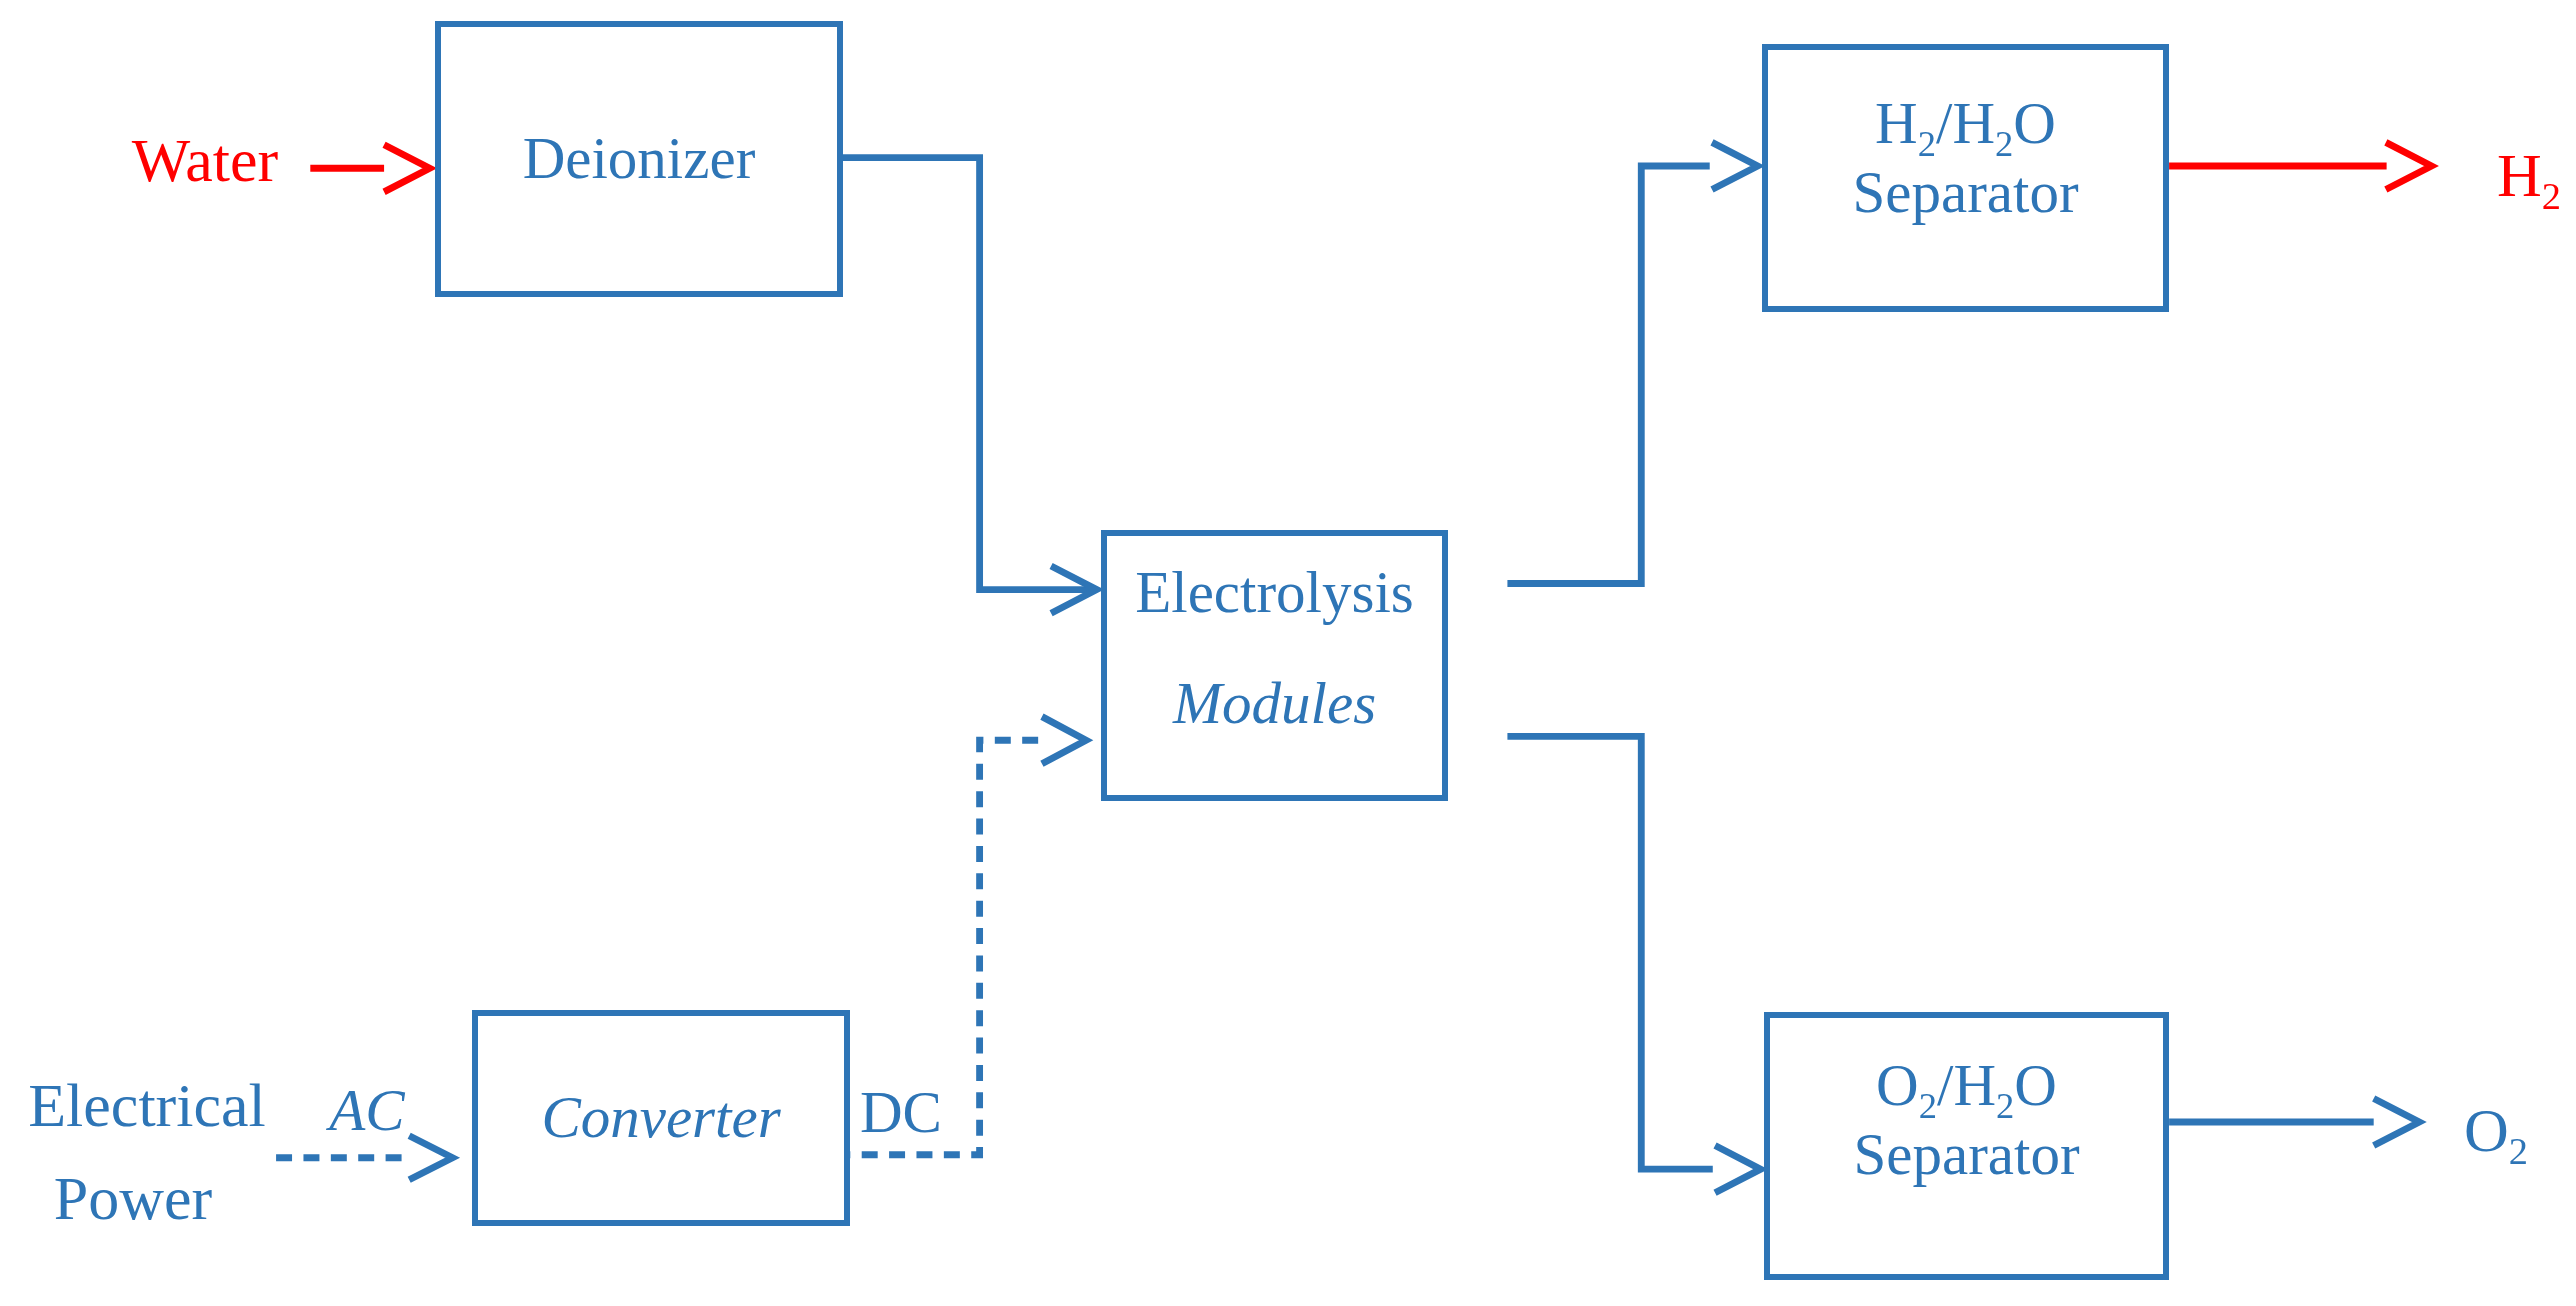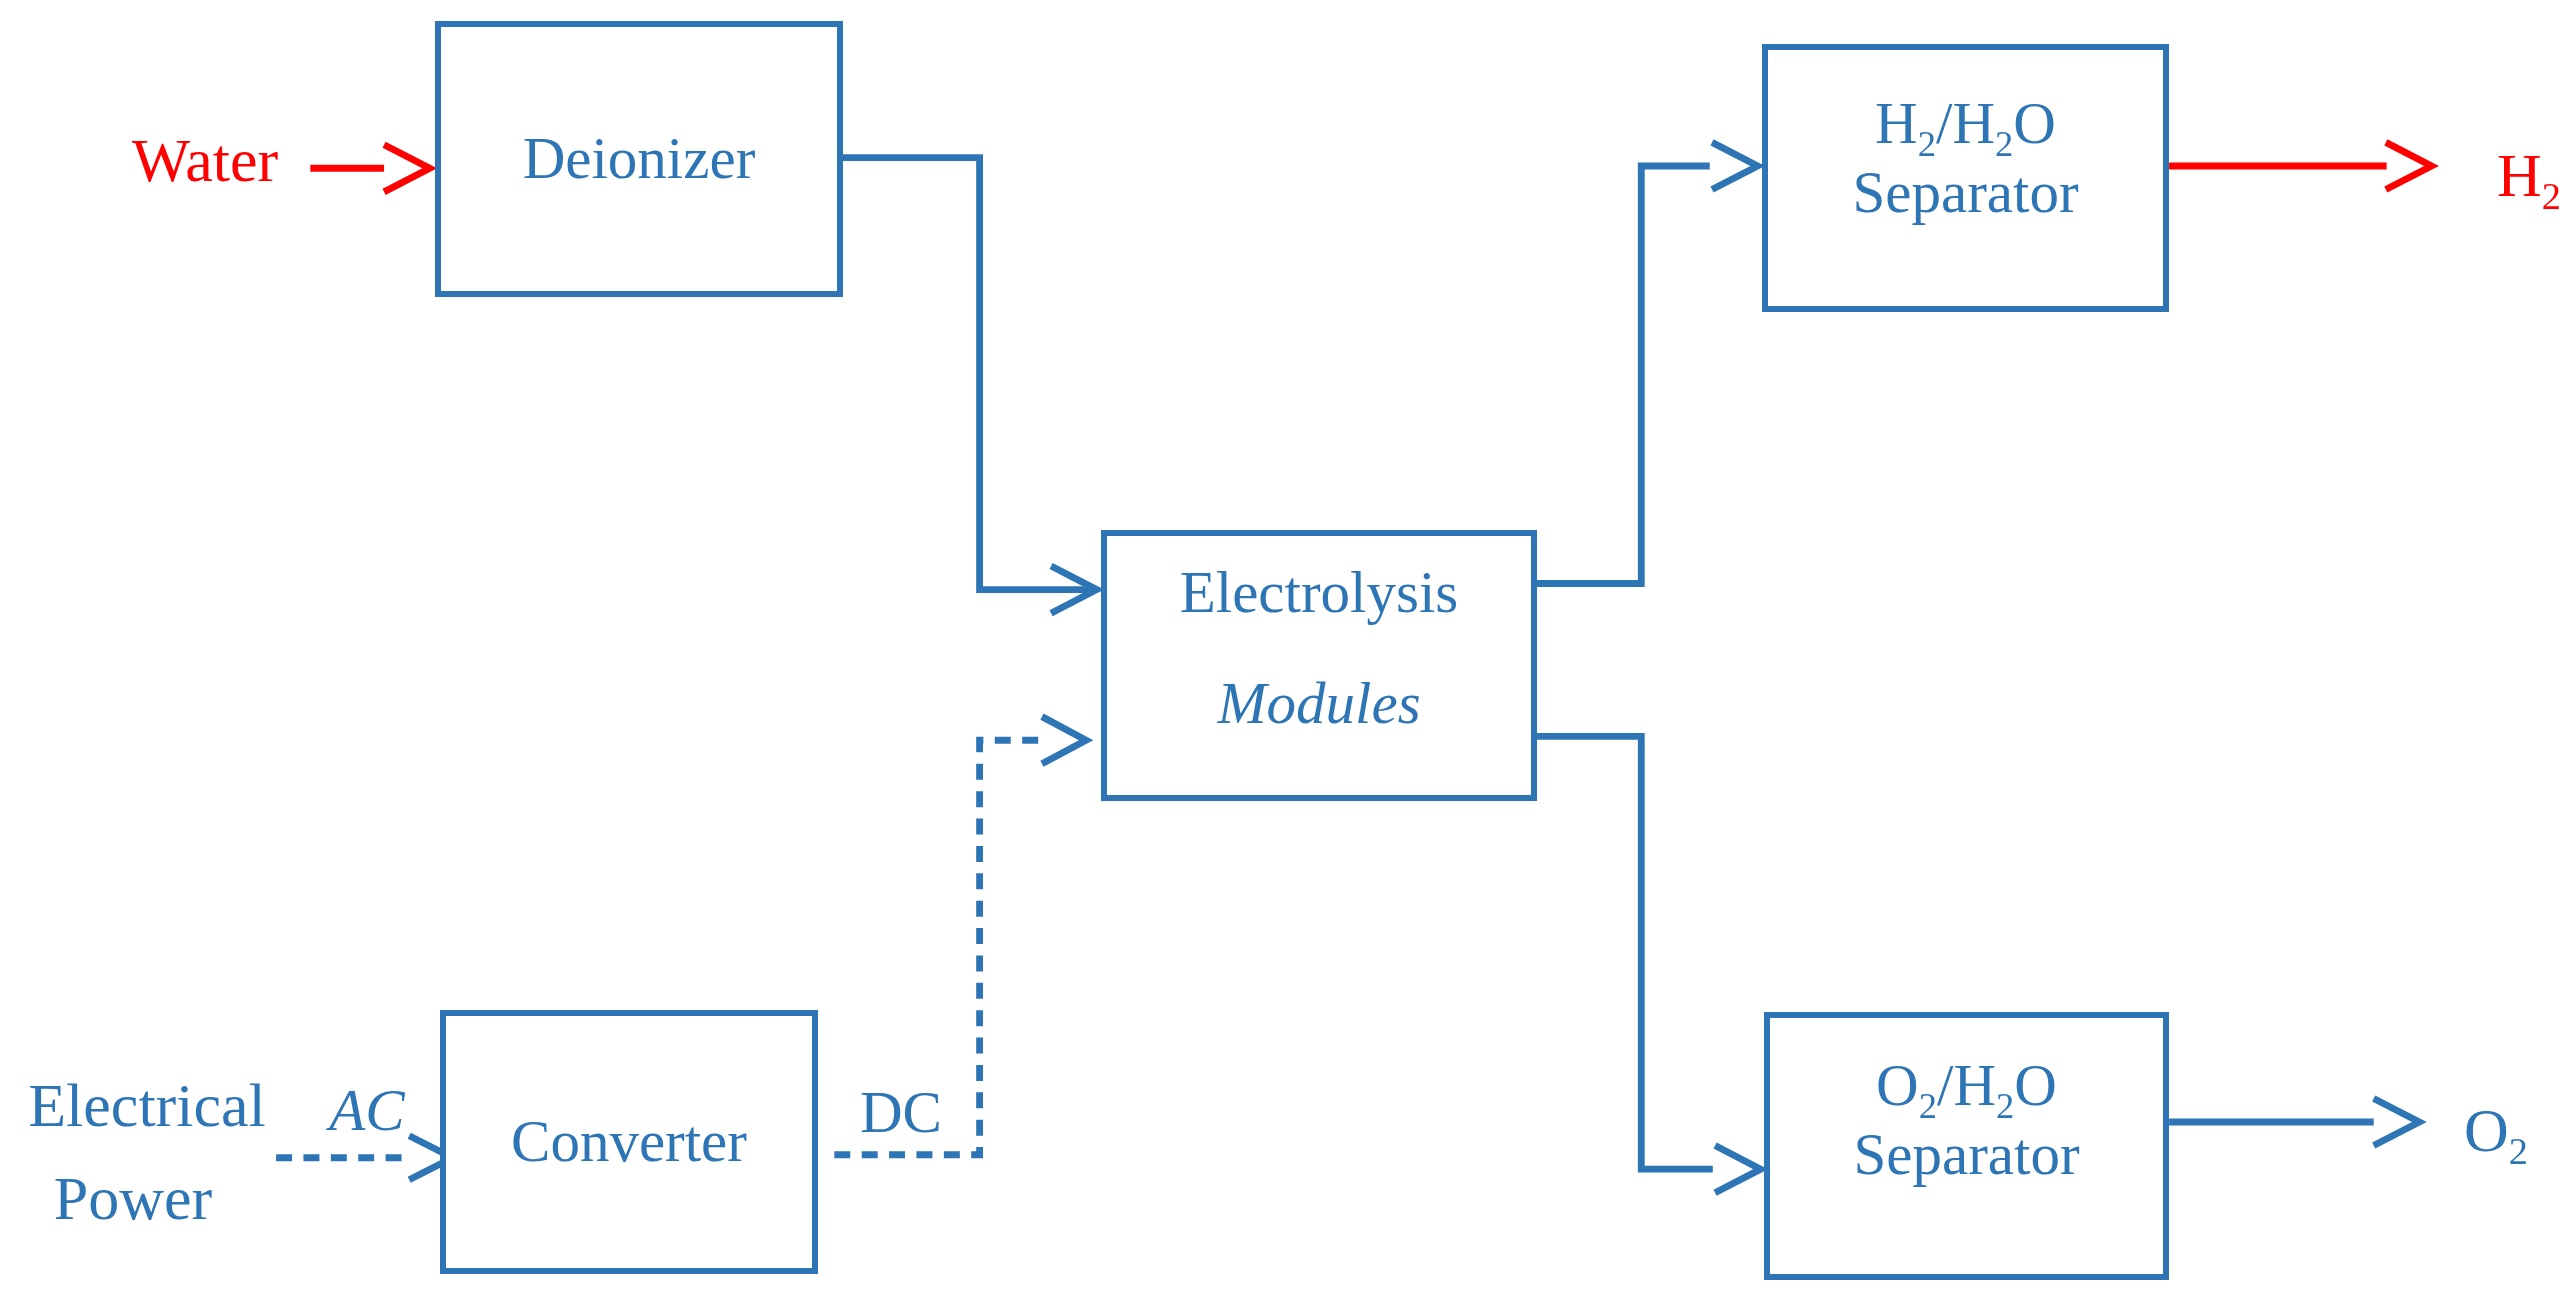--- a/index.html
+++ b/index.html
@@ -98,28 +98,28 @@
     <g>
       <polyline class="c-blue dashed" points="1097,1518 1288,1518 1288,973 1368,973"></polyline>
       <polyline class="c-blue" points="1370,942 1428,973 1370,1004"></polyline>
     </g>
   </svg>
 
   <div class="box" style="left:435px;top:21px;width:408px;height:276px;">
     <div class="box-text">Deionizer</div>
   </div>
 
-  <div class="box" style="left:1101px;top:530px;width:436px;height:271px;">
+  <div class="box" style="left:1101px;top:530px;width:347px;height:271px;">
     <div class="box-text shift-up-sm">
       <div>Electrolysis</div>
       <div class="line2-wide">Modules</div>
     </div>
   </div>
 
-  <div class="box" style="left:440px;top:1010px;width:378px;height:264px;">
+  <div class="box" style="left:472px;top:1010px;width:378px;height:216px;font-style:italic;">
     <div class="box-text">Converter</div>
   </div>
 
   <div class="box" style="left:1762px;top:44px;width:407px;height:268px;">
     <div class="box-text shift-up-md">
       <div>H<sub>2</sub>/H<sub>2</sub>O</div>
       <div class="line2-sep">Separator</div>
     </div>
   </div>
 

